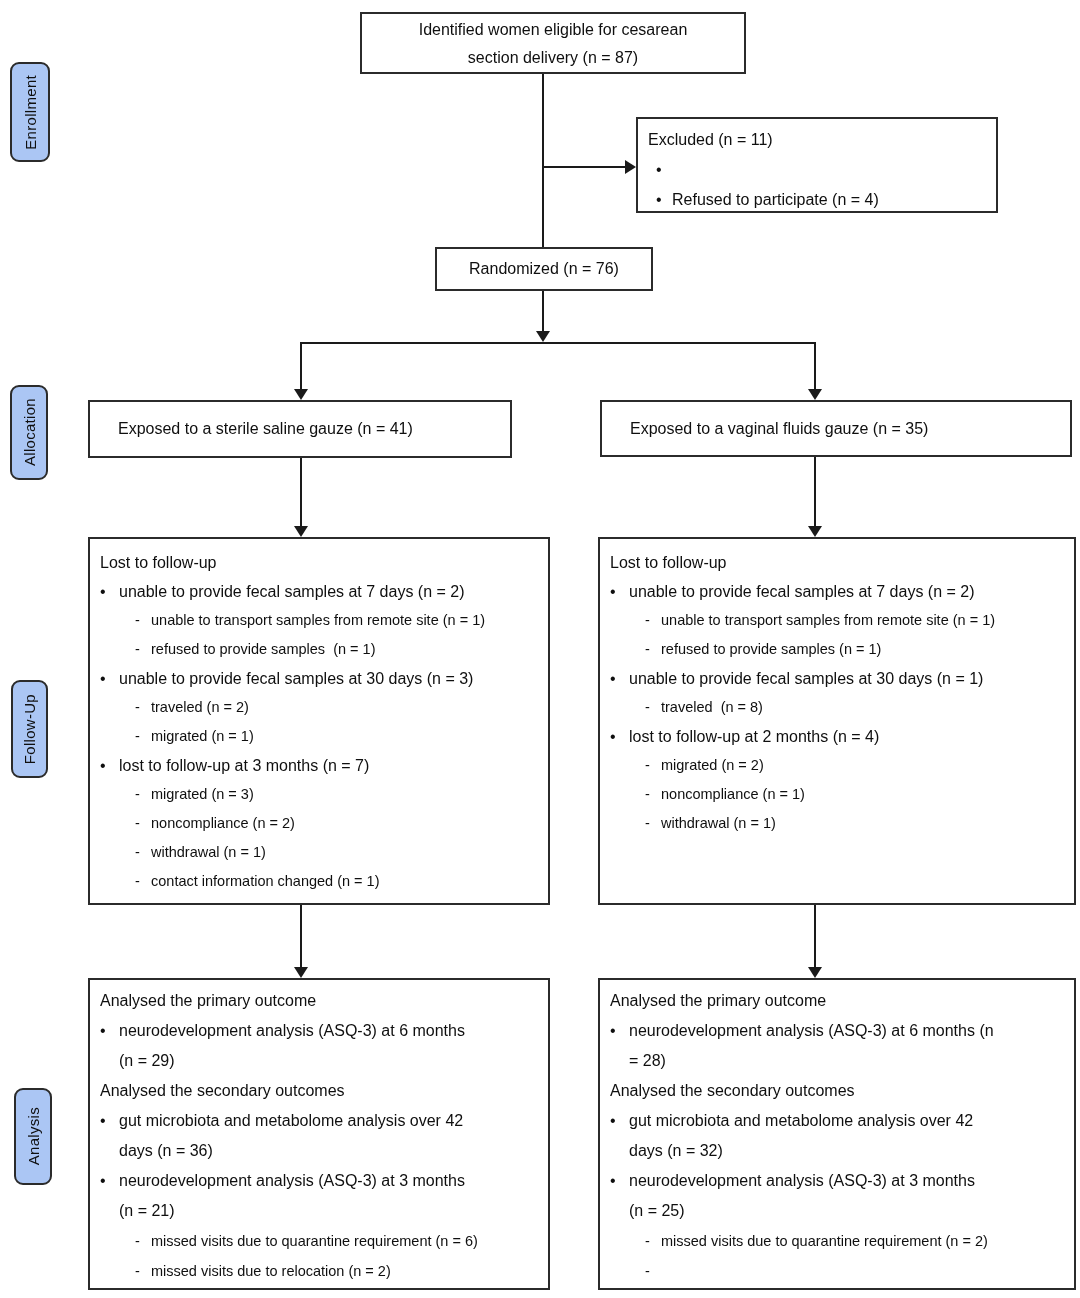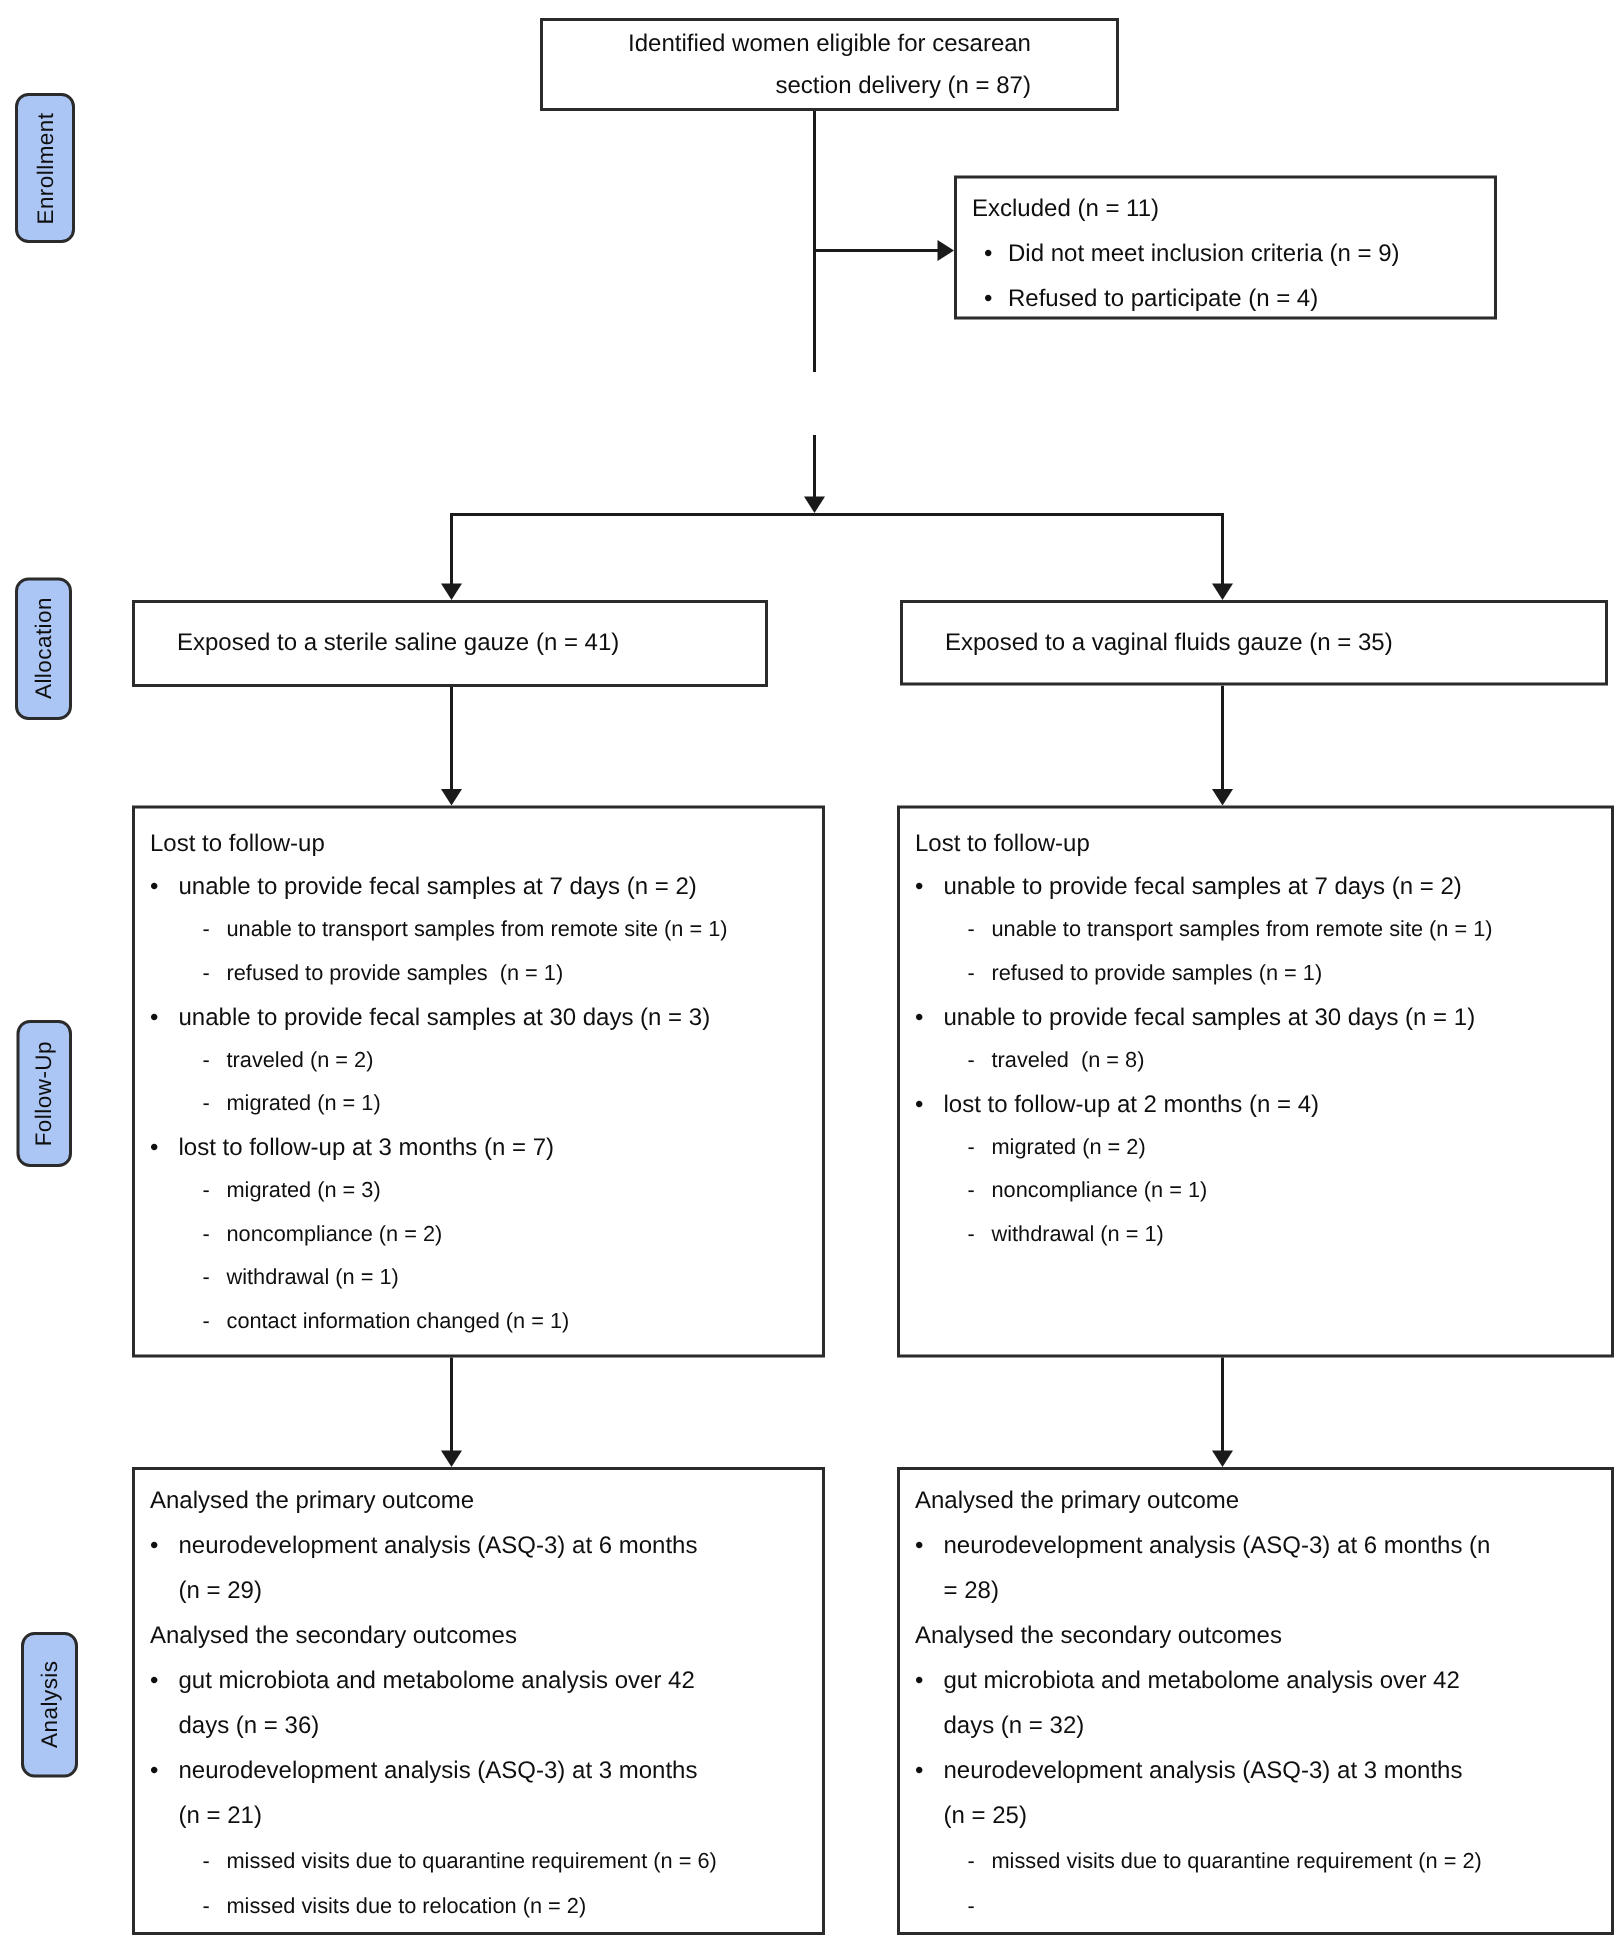--- a/index.html
+++ b/index.html
@@ -5,21 +5,21 @@
   html,body{margin:0;padding:0;background:#ffffff;}
   #canvas{
     position:relative;width:1080px;height:1298px;background:#ffffff;
     font-family:"Liberation Sans", sans-serif;color:#0f0f0f;overflow:hidden;
   }
   .box{
     position:absolute;box-sizing:border-box;background:#ffffff;
     border:2px solid #2b2b2b;font-size:16px;
   }
   .center-box{display:flex;align-items:center;justify-content:center;text-align:center;}
-  .pre{white-space:pre-wrap;text-align:right;}
+  .pre{white-space:pre-wrap;}
   .top-box{line-height:28px;padding-top:2px;}
   .alloc-box{display:flex;align-items:center;padding-left:28px;}
   
   .stage{
     position:absolute;box-sizing:border-box;background:#abc6f4;border:2px solid #2b2b2b;
     border-radius:9px;display:flex;align-items:center;justify-content:center;
     font-size:15px;
   }
   .stage .vtxt{writing-mode:vertical-rl;transform:rotate(180deg);letter-spacing:.3px;}
   
@@ -81,29 +81,31 @@
   <div class="box center-box top-box" style="left:360px;top:12px;width:386px;height:62px;">
     <div class="pre">Identified women eligible for cesarean
 section delivery (n = 87)</div>
   </div>
 
   <div class="box listbox ex" style="left:636px;top:117px;width:362px;height:96px;padding-top:6px;">
     <div class="row header" style="font-weight:normal;">Excluded (n = 11)</div>
     <div>
         <div class="row bullet">
           <span class="marker">•</span>
-          <span class="txt">Did not meet inclusion criteria (n = 9)</span>
         </div>
         <div class="row bullet">
           <span class="marker">•</span>
           <span class="txt">Refused to participate (n = 4)</span>
         </div>
       </div>
   </div>
 
+  <div class="box center-box" style="left:435px;top:247px;width:218px;height:44px;">
+    <div>Randomized (n = 76)</div>
+  </div>
 
   <div class="box alloc-box" style="left:88px;top:400px;width:424px;height:58px;">
     <div>Exposed to a sterile saline gauze (n = 41)</div>
   </div>
   <div class="box alloc-box" style="left:600px;top:400px;width:472px;height:57px;">
     <div>Exposed to a vaginal fluids gauze (n = 35)</div>
   </div>
 
   <div class="box listbox fu" style="left:88px;top:537px;width:462px;height:368px;">
     <div>

